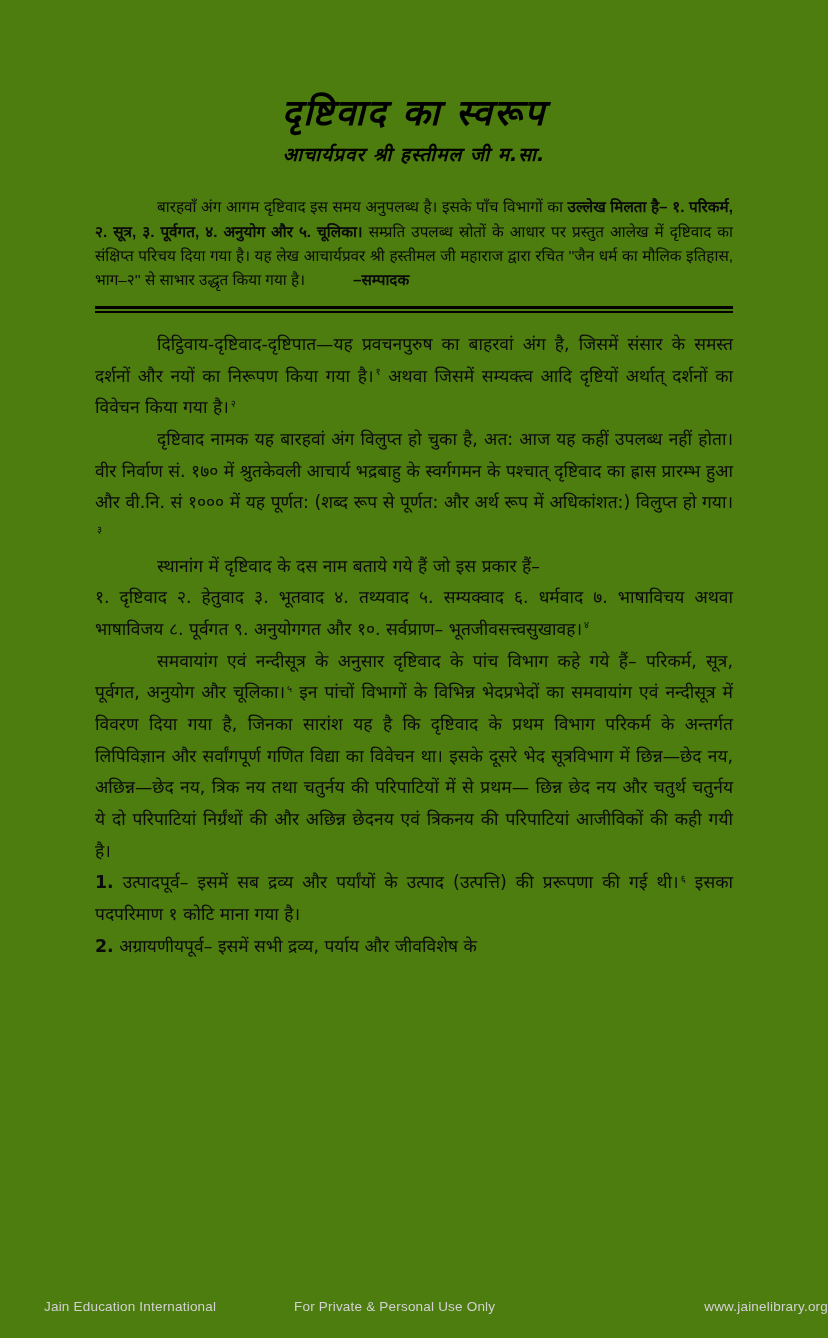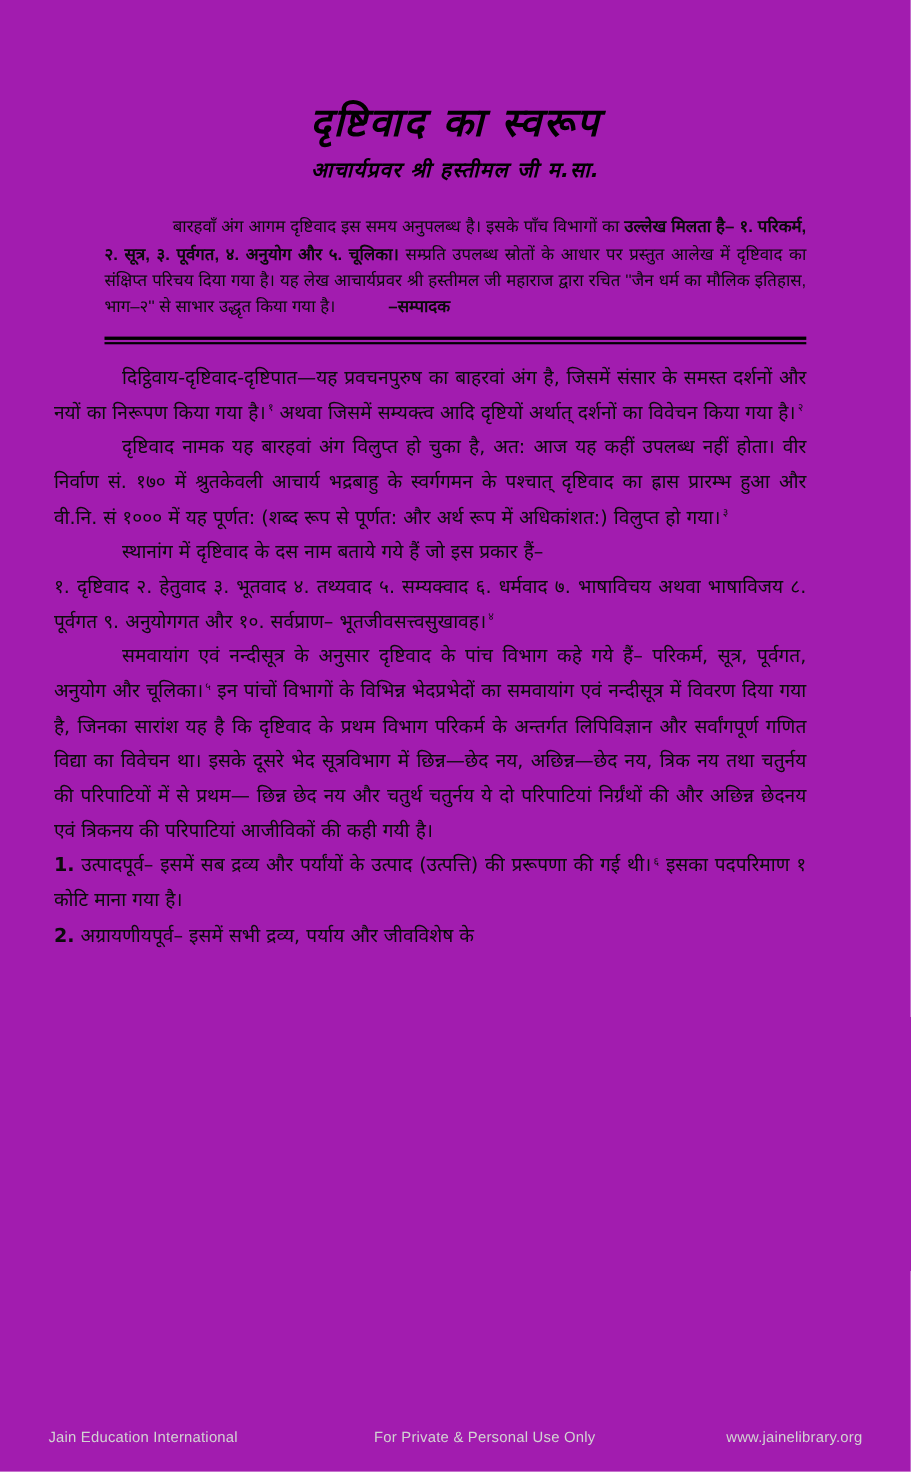--- a/index.html
+++ b/index.html
@@ -14,21 +14,21 @@
     position: relative;
     overflow: hidden;
     font-family: "Liberation Serif", "DejaVu Serif", serif;
     color: #111111;
     -webkit-font-smoothing: antialiased;
   }
 
   .page {
     position: absolute;
     inset: 0;
-    background: #a21caf;
+    background: #4d7c0f;
   }
 
   
   .heading-block {
     padding-top: 92px;
     text-align: center;
   }
   .doc-title {
     font-family: "DejaVu Sans", sans-serif;
     font-size: 36px;
@@ -79,21 +79,21 @@
     height: 2px;
     background: transparent;
   }
   .divider .rule-thin {
     height: 2px;
     background: #000;
   }
 
   
   .body-block {
-    margin: 16px 95px 0 49px;
+    margin: 16px 95px 0 95px;
     font-family: "DejaVu Sans", sans-serif;
     font-size: 17.4px;
     line-height: 1.82;
     text-align: justify;
     text-justify: inter-word;
     color: #0b0b0b;
   }
   .body-block p {
     margin: 0;
   }
@@ -122,34 +122,32 @@
     position: absolute;
     left: 0;
     right: 0;
     bottom: 24px;
     display: flex;
     align-items: center;
     font-family: "Liberation Sans", sans-serif;
     font-size: 13.5px;
     color: #d2d2d2;
     letter-spacing: 0.2px;
-    gap: 46px;
   }
   .footer .f-left {
     margin-left: 44px;
     width: 250px;
     text-align: left;
   }
   .footer .f-center {
     flex: 1;
     text-align: left;
     margin-right: 40px;
   }
   .footer .f-right {
-    margin-right: 44px;
     text-align: left;
   }
 </style>
 </head>
 <body>
 
 <div class="page">
 
   <div class="heading-block">
     <h1 class="doc-title">दृष्टिवाद का स्वरूप</h1>

